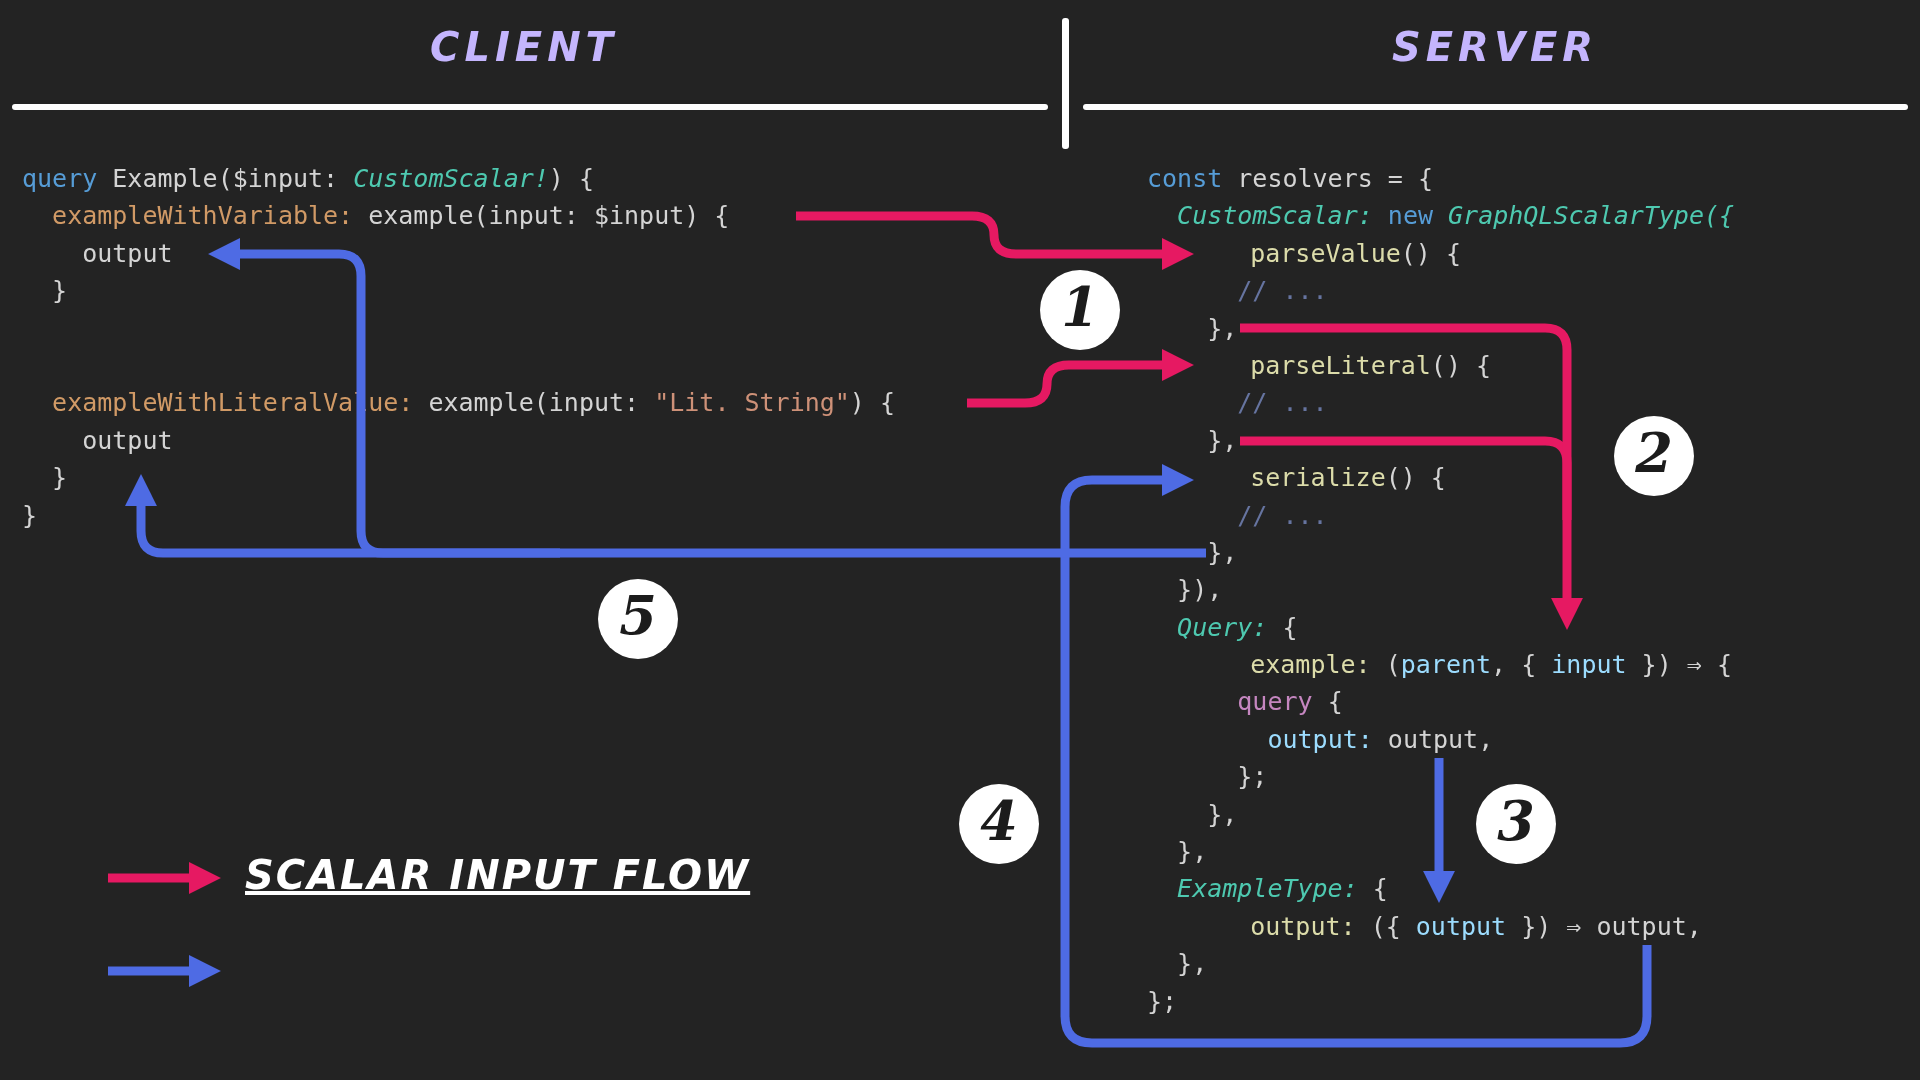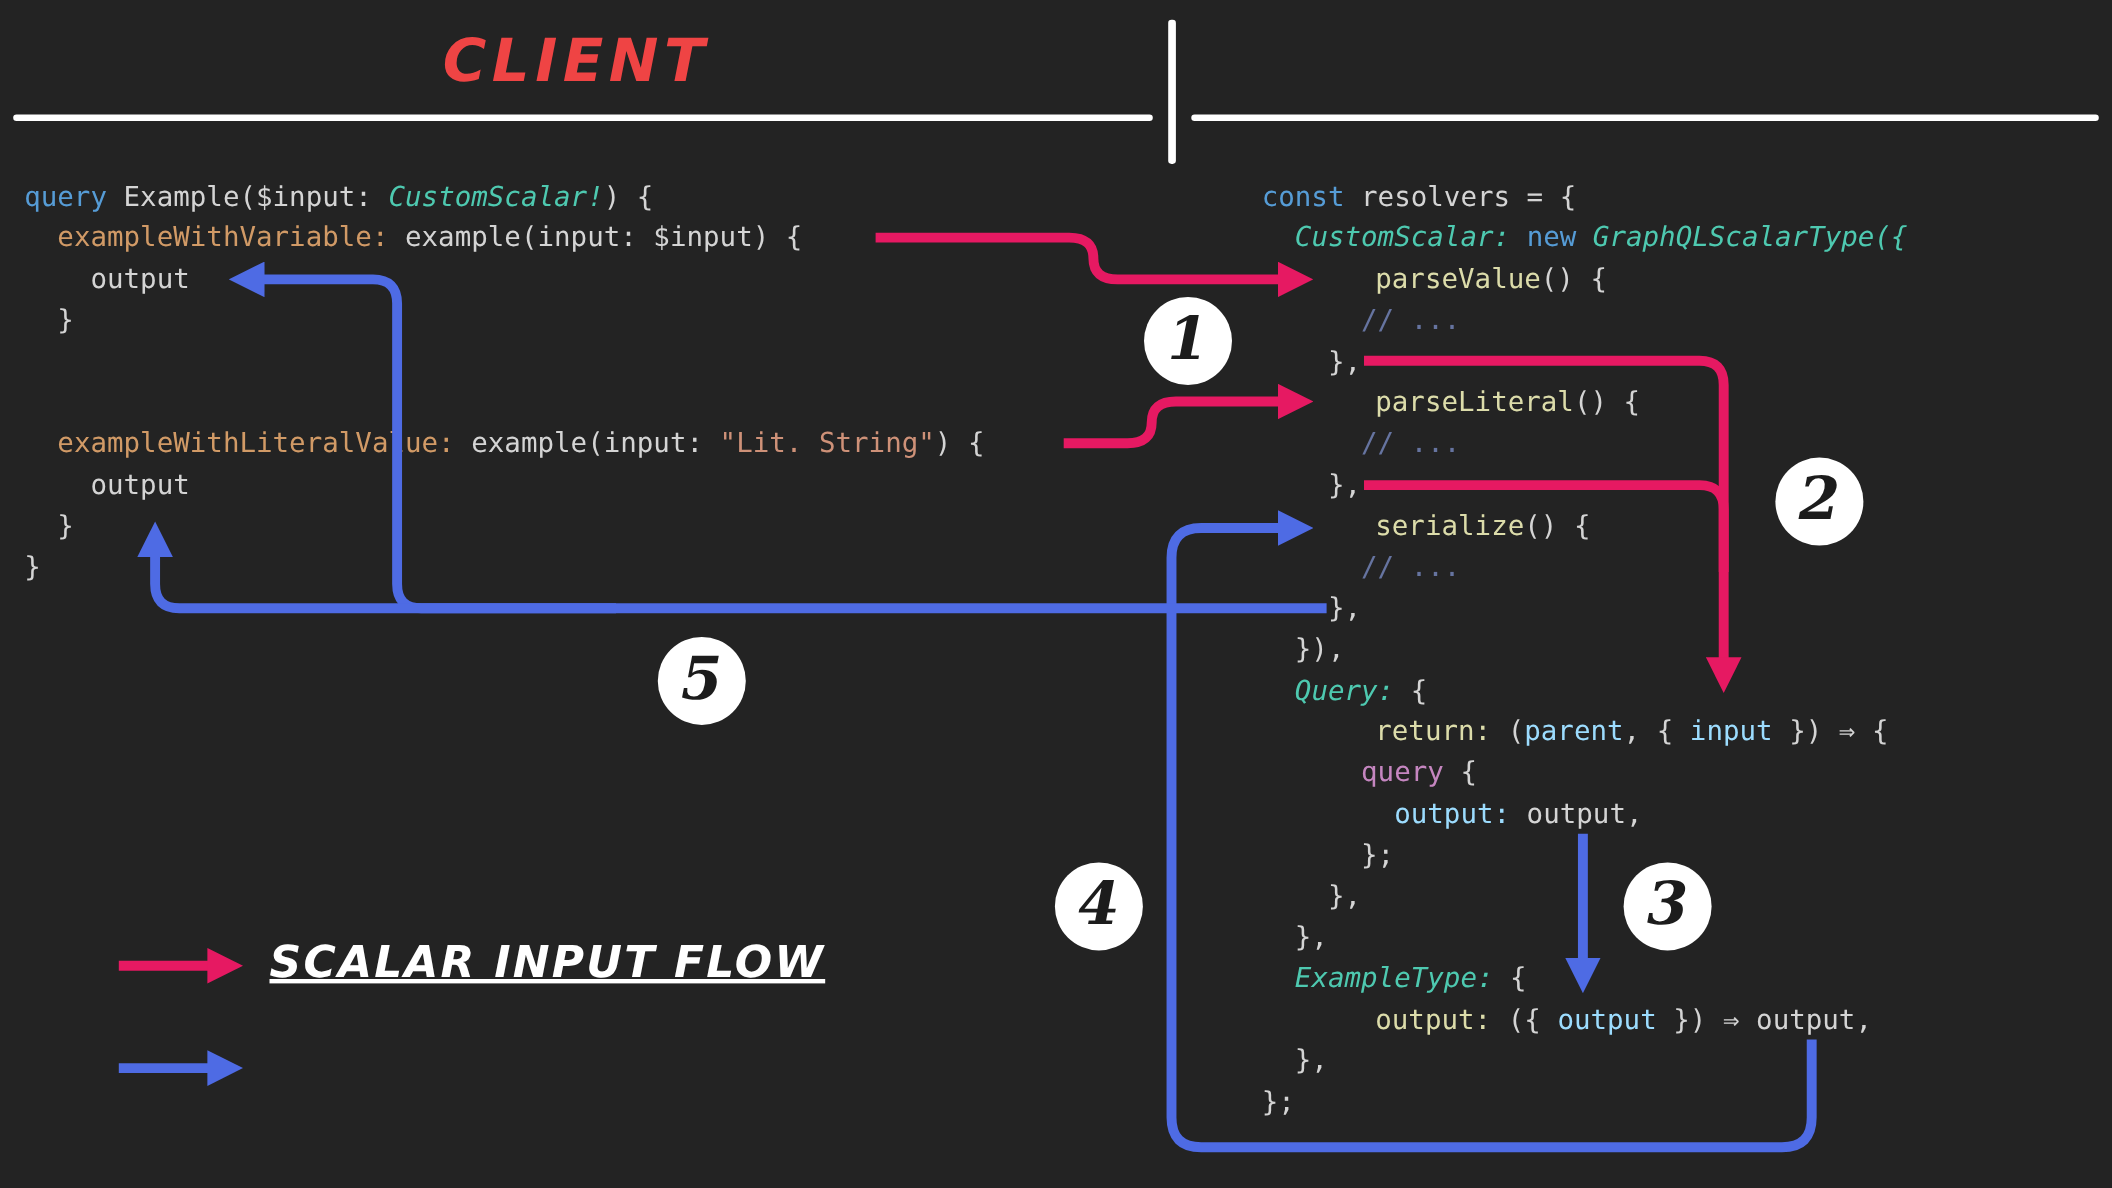--- a/index.html
+++ b/index.html
@@ -4,22 +4,22 @@
 <style>
   * { margin:0; padding:0; box-sizing:border-box; }
   html,body { background:#101010; }
   #canvas {
     position:relative; width:1920px; height:1080px;
     background:var(--c-background,#232323); overflow:hidden;
     font-family:"DejaVu Sans", sans-serif;
   }
   
   .hdr {
-    position:absolute; top:24px; color:#ef4444;
-    font-size:54px; font-weight:bold; font-style:italic;
+    position:absolute; top:24px; color:#c4b5fd;
+    font-size:40px; font-weight:bold; font-style:italic;
     letter-spacing:5px; text-align:center;
   }
   #hdr-client { left:0; width:1048px; }
   #hdr-server { left:1082px; width:826px; }
   .rule { position:absolute; background:#ffffff; border-radius:3px; }
   #rule-client { left:12px;  top:104px; width:1036px; height:6px; }
   #rule-server { left:1083px; top:104px; width:825px; height:6px; }
   #rule-divider { left:1062px; top:18px; width:7px; height:131px; }
   
   .code {
@@ -60,20 +60,21 @@
   }
   #legend-input-label  { left:245px; top:852px;text-decoration:underline; }
   #legend-output-label { left:245px; top:945px; }
 </style>
 </head>
 <body>
 
 <div id="canvas">
 
   <div class="hdr" id="hdr-client">CLIENT</div>
+  <div class="hdr" id="hdr-server">SERVER</div>
   <div class="rule" id="rule-client"></div>
   <div class="rule" id="rule-server"></div>
   <div class="rule" id="rule-divider"></div>
 
   <div class="code" id="client-code">
       <div class="code-line"><span class="tok-kw">query</span><span class="tok-fg"> Example(</span><span class="tok-fg">$input:</span><span class="tok-fg"> </span><span class="tok-type">CustomScalar!</span><span class="tok-fg">) {</span></div>
       <div class="code-line"><span class="tok-fg">  </span><span class="tok-alias">exampleWithVariable:</span><span class="tok-fg"> example(input: $input) {</span></div>
       <div class="code-line"><span class="tok-fg">    output</span></div>
       <div class="code-line"><span class="tok-fg">  }</span></div>
       <div class="code-line"></div>
@@ -90,21 +91,21 @@
       <div class="code-line"><span class="tok-comment">      // ...</span></div>
       <div class="code-line"><span class="tok-fg">    },</span></div>
       <div class="code-line"><span class="tok-fg">    </span><span class="tok-fn">parseLiteral</span><span class="tok-fg">() {</span></div>
       <div class="code-line"><span class="tok-comment">      // ...</span></div>
       <div class="code-line"><span class="tok-fg">    },</span></div>
       <div class="code-line"><span class="tok-fg">    </span><span class="tok-fn">serialize</span><span class="tok-fg">() {</span></div>
       <div class="code-line"><span class="tok-comment">      // ...</span></div>
       <div class="code-line"><span class="tok-fg">    },</span></div>
       <div class="code-line"><span class="tok-fg">  }),</span></div>
       <div class="code-line"><span class="tok-fg">  </span><span class="tok-type">Query:</span><span class="tok-fg"> {</span></div>
-      <div class="code-line"><span class="tok-fg">    </span><span class="tok-fn">return:</span><span class="tok-fg"> (</span><span class="tok-param">parent</span><span class="tok-fg">, { </span><span class="tok-param">input</span><span class="tok-fg"> }) </span><span class="tok-fg">⇒</span><span class="tok-fg"> {</span></div>
+      <div class="code-line"><span class="tok-fg">    </span><span class="tok-fn">example:</span><span class="tok-fg"> (</span><span class="tok-param">parent</span><span class="tok-fg">, { </span><span class="tok-param">input</span><span class="tok-fg"> }) </span><span class="tok-fg">⇒</span><span class="tok-fg"> {</span></div>
       <div class="code-line"><span class="tok-fg">      </span><span class="tok-ctrl">query</span><span class="tok-fg"> {</span></div>
       <div class="code-line"><span class="tok-fg">        </span><span class="tok-param">output:</span><span class="tok-fg"> output,</span></div>
       <div class="code-line"><span class="tok-fg">      };</span></div>
       <div class="code-line"><span class="tok-fg">    },</span></div>
       <div class="code-line"><span class="tok-fg">  },</span></div>
       <div class="code-line"><span class="tok-fg">  </span><span class="tok-type">ExampleType:</span><span class="tok-fg"> {</span></div>
       <div class="code-line"><span class="tok-fg">    </span><span class="tok-fn">output:</span><span class="tok-fg"> ({ </span><span class="tok-param">output</span><span class="tok-fg"> }) </span><span class="tok-fg">⇒</span><span class="tok-fg"> output,</span></div>
       <div class="code-line"><span class="tok-fg">  },</span></div>
       <div class="code-line"><span class="tok-fg">};</span></div>
     </div>

